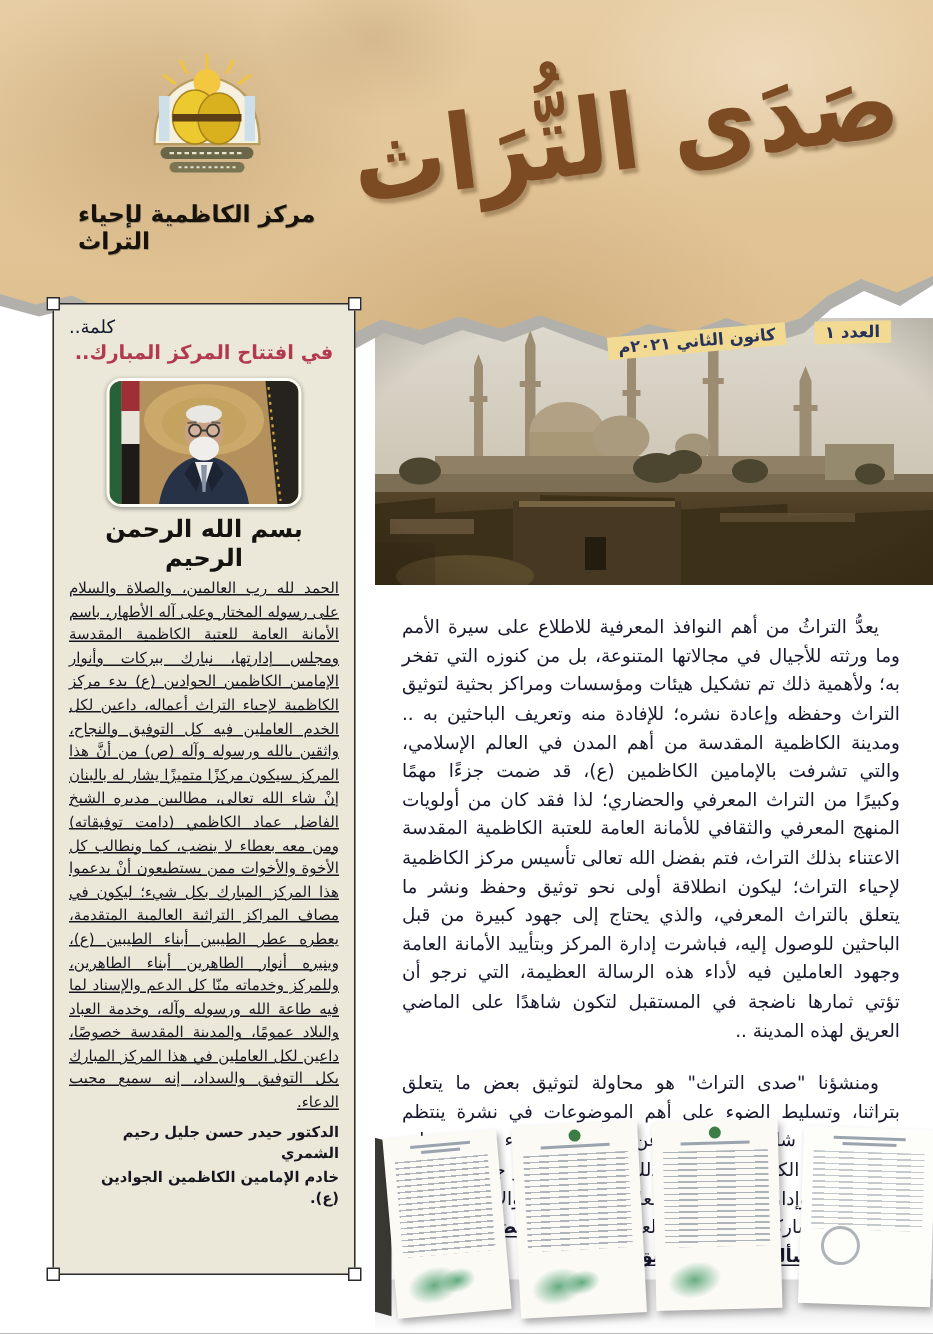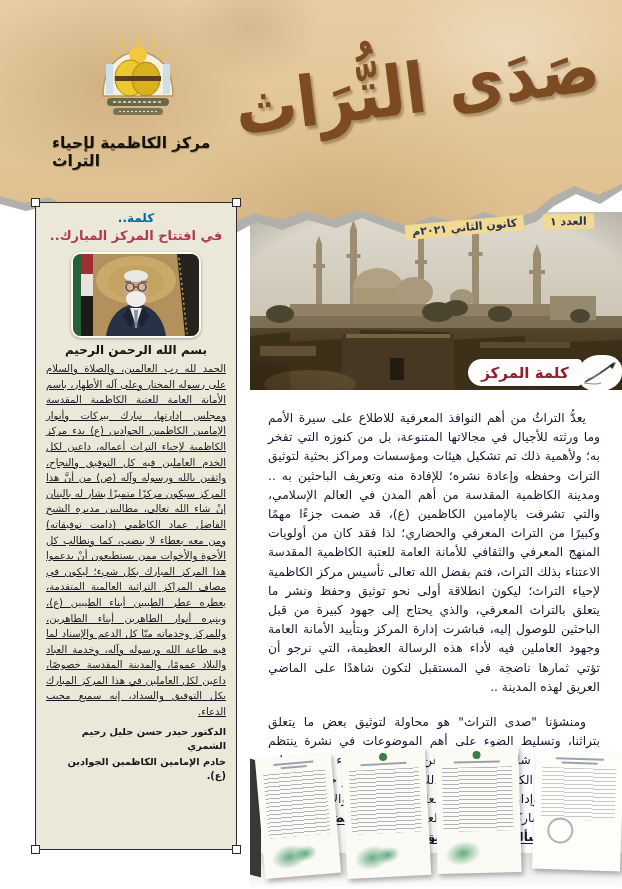--- a/index.html
+++ b/index.html
@@ -48,28 +48,28 @@
 
   
   .sidebar{
     position:absolute;left:35px;top:202px;width:202px;height:648px;z-index:8;
     background:#ece8d9;border:1.5px solid #2b2b2b;
     padding:8px 10px 6px;direction:rtl;color:#17161f;
   }
   .corner{position:absolute;width:9px;height:9px;background:#ffffff;border:1.5px solid #2b2b2b;z-index:9;}
   .c-tl{left:-5px;top:-5px;} .c-tr{right:-5px;top:-5px;}
   .c-bl{left:-5px;bottom:-5px;} .c-br{right:-5px;bottom:-5px;}
-  .sb-h1{font-size:12px;font-weight:bold;text-align:center;color:#0369a1;}
+  .sb-h1{font-size:12px;font-weight:normal;text-align:left;color:#0f172a;}
   .sb-h2{font-size:12.8px;font-weight:bold;text-align:center;color:#13120e;margin-top:1px;}
   .sb-h3{font-size:13px;font-weight:bold;text-align:center;color:#b13a4e;margin-top:3px;}
   .portrait{
     width:130px;height:86px;margin:9px auto 5px;border-radius:10px;overflow:hidden;
     border:2px solid #fdfdf8;box-shadow:0 1px 3px rgba(0,0,0,.35);background:#a98c5d;
   }
-  .basmala{font-size:12px;font-weight:bold;text-align:center;margin:5px 0 4px;color:#14130f;}
+  .basmala{font-size:16px;font-weight:bold;text-align:center;margin:5px 0 4px;color:#14130f;}
   .sb-p{font-size:10px;line-height:15.6px;text-align:justify;margin:0 0 5px;text-decoration:underline;}
   .sb-sig{font-size:9.8px;font-weight:bold;line-height:14px;margin-top:2px;}
 
   
   .photo{position:absolute;left:250px;top:212px;width:372px;height:178px;z-index:4;overflow:hidden;}
   
   .center-label{position:absolute;left:468px;top:355px;width:154px;height:36px;z-index:10;}
   .label-tab{
     position:absolute;left:0;top:4px;width:114px;height:27px;background:#fdfdfb;
     border-radius:15px 5px 5px 15px;display:flex;align-items:center;justify-content:center;
@@ -258,33 +258,20 @@
       <ellipse cx="60" cy="172" rx="46" ry="14" fill="#5a4a2c"></ellipse>
       <rect x="0" y="150" width="40" height="28" fill="#33281546"></rect>
       <radialGradient id="vig" cx="0.5" cy="0.5" r="0.75">
         <stop offset="0.7" stop-color="rgba(0,0,0,0)"></stop>
           <stop offset="1" stop-color="rgba(40,28,10,0.25)"></stop>
       </radialGradient>
       <rect width="372" height="178" fill="url(#vig)"></rect>
     </svg>
   </div>
 
-  <div class="center-label">
-    <div class="label-tab">
-      <span>كلمة المركز</span>
-    </div>
-    <div class="pen-wrap">
-      <svg width="38" height="28" viewBox="0 0 38 28">
-        <path d="M4,23 C12,19 24,11 33,4" stroke="#444" stroke-width="1.6" fill="none"></path>
-        <path d="M28,7 l7,-4 l-3.5,7 z" fill="#2e2e2e"></path>
-        <path d="M3,24 c7,1 12,2 17,0" stroke="#8a8a8a" stroke-width="1.1" fill="none"></path>
-        <path d="M6,20 c5,-1 9,-3 13,-6" stroke="#9a9a9a" stroke-width="0.8" fill="none"></path>
-      </svg>
-    </div>
-  </div>
 
   <div class="main-article">
     <p>يعدُّ التراثُ من أهم النوافذ المعرفية للاطلاع على سيرة الأمم وما ورثته للأجيال في مجالاتها المتنوعة، بل من كنوزه التي تفخر به؛ ولأهمية ذلك تم تشكيل هيئات ومؤسسات ومراكز بحثية لتوثيق التراث وحفظه وإعادة نشره؛ للإفادة منه وتعريف الباحثين به .. ومدينة الكاظمية المقدسة من أهم المدن في العالم الإسلامي، والتي تشرفت بالإمامين الكاظمين (ع)، قد ضمت جزءًا مهمًا وكبيرًا من التراث المعرفي والحضاري؛ لذا فقد كان من أولويات المنهج المعرفي والثقافي للأمانة العامة للعتبة الكاظمية المقدسة الاعتناء بذلك التراث، فتم بفضل الله تعالى تأسيس مركز الكاظمية لإحياء التراث؛ ليكون انطلاقة أولى نحو توثيق وحفظ ونشر ما يتعلق بالتراث المعرفي، والذي يحتاج إلى جهود كبيرة من قبل الباحثين للوصول إليه، فباشرت إدارة المركز وبتأييد الأمانة العامة وجهود العاملين فيه لأداء هذه الرسالة العظيمة، التي نرجو أن تؤتي ثمارها ناضجة في المستقبل لتكون شاهدًا على الماضي العريق لهذه المدينة ..</p>
     <p><span>ومنشؤنا "صدى التراث" هو محاولة لتوثيق بعض ما يتعلق بتراثنا، وتسليط الضوء على أهم الموضوعات في نشرة ينتظم إصدارها إنْ شاء الله، فضلًا عن استقبالها الآراء والمقترحات والمشاركات الكريمة المتعلقة بذلك، والمركز يرجو جميع الباحثين والمؤلفين وإدارة المكتبات العامة والخاصة والأسر العلمية للتشرف بمشاركاتهم وخبراتهم العلمية </span><span class="u-line">لتقديم أفضل ما يمكن تقديمه.. نسأله تعالى التوفيق والتسديد</span></p>
   </div>
 
   <div class="docs">
     <div class="floor"></div>
     <div class="spine"></div>
 

